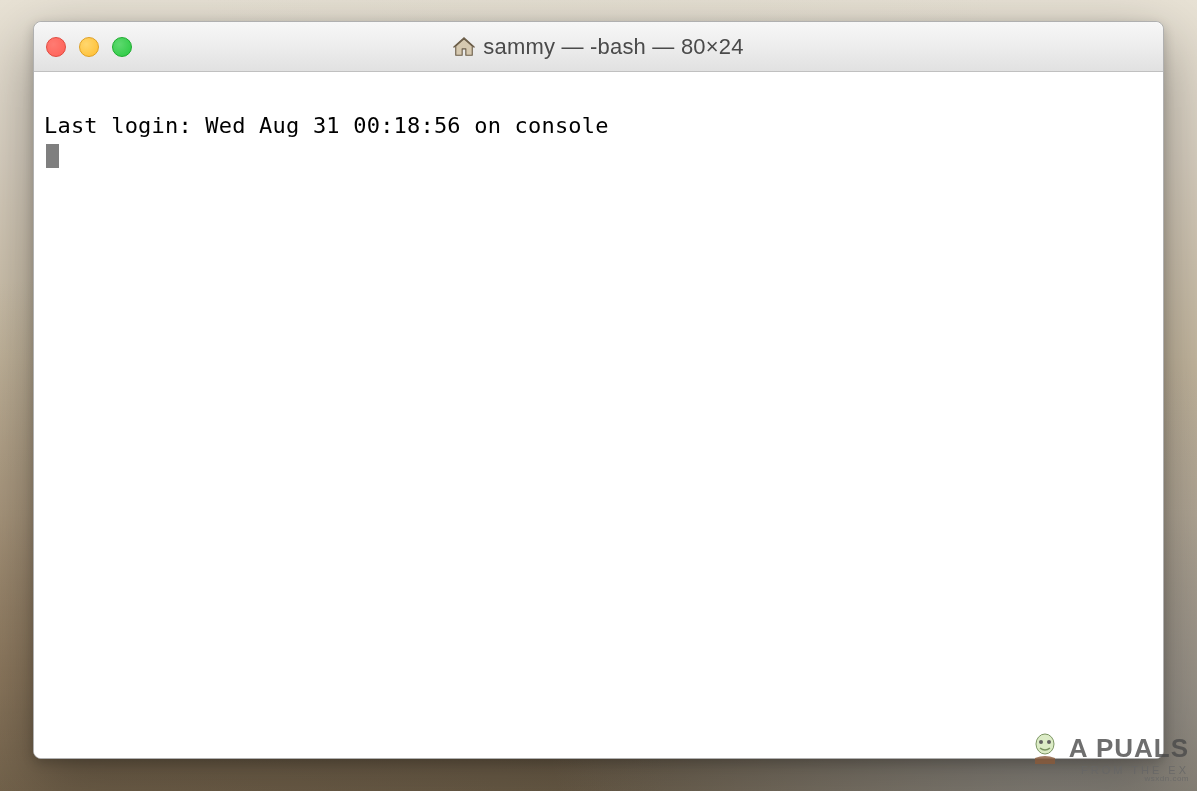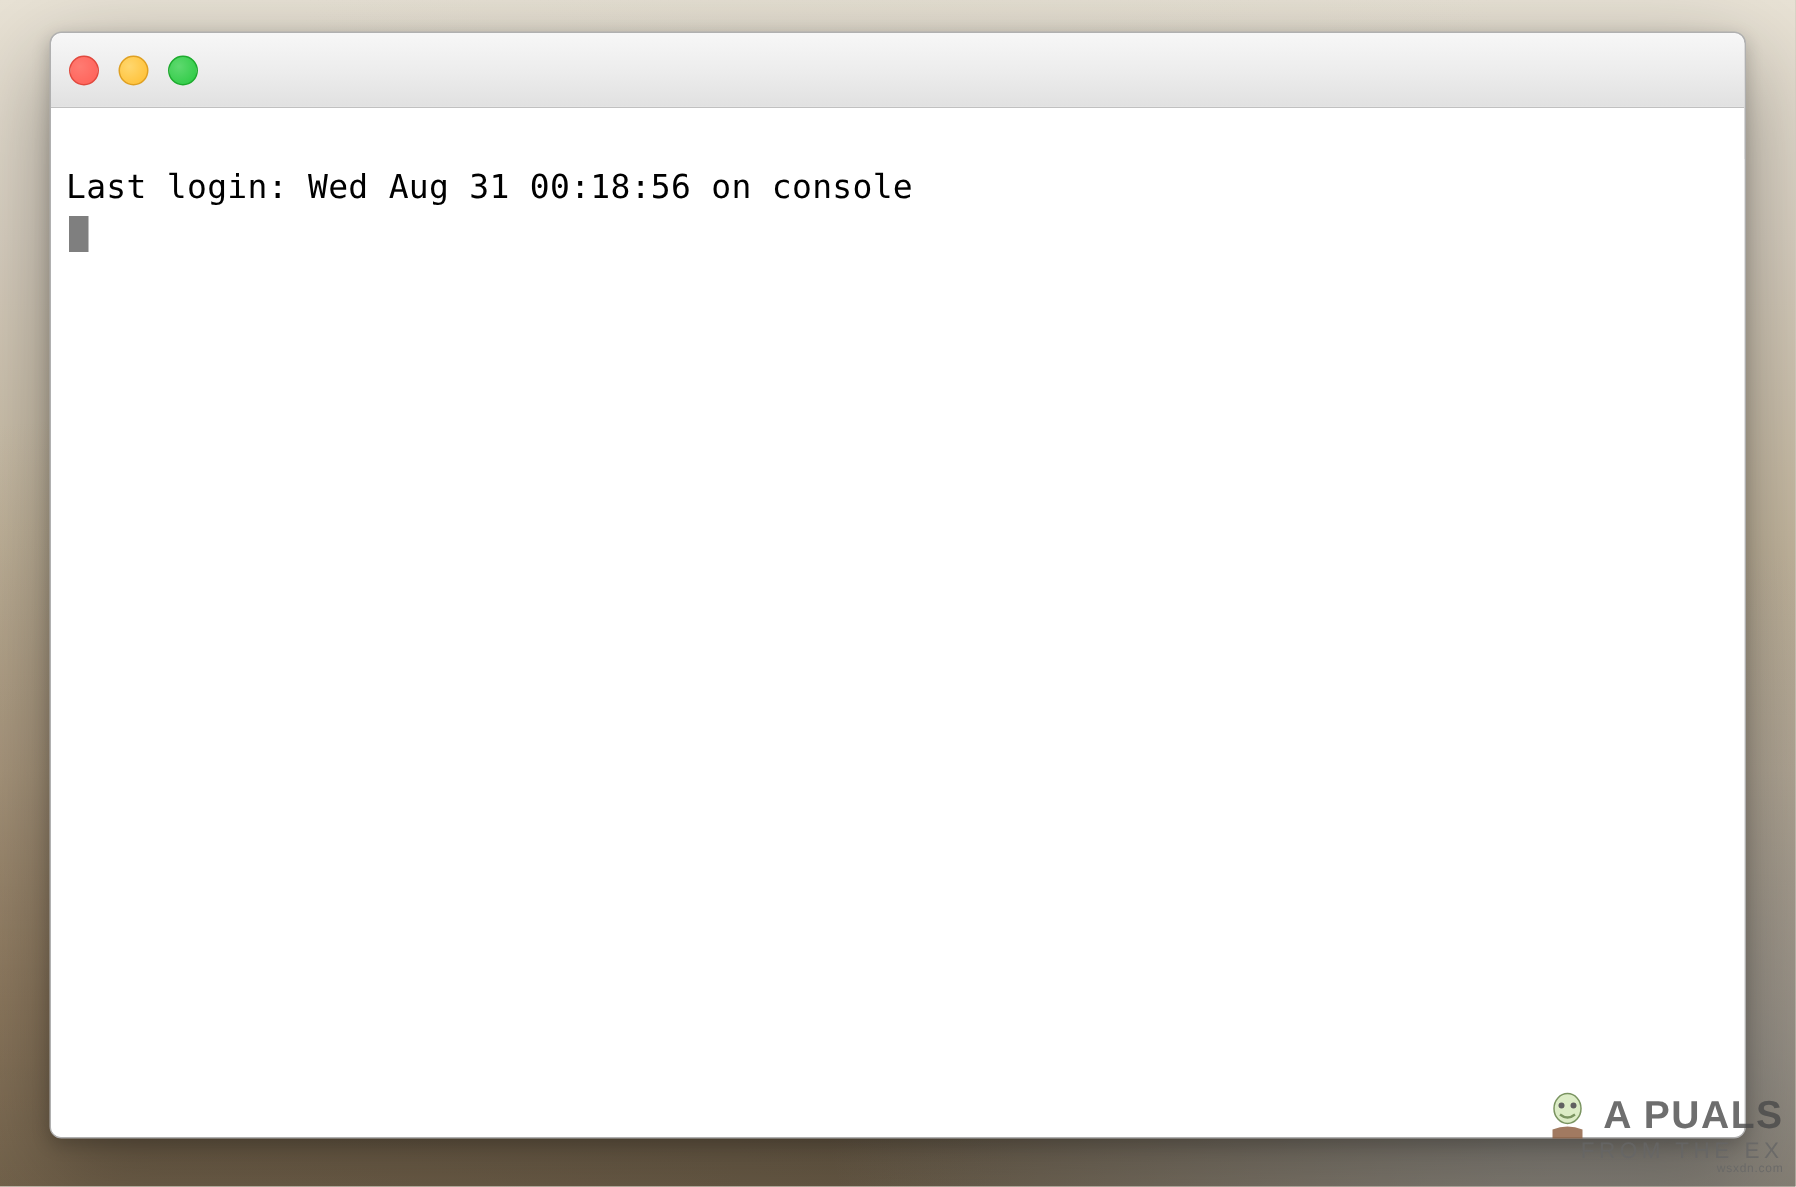--- a/index.html
+++ b/index.html
@@ -166,38 +166,47 @@
     .watermark-text {
       font-family: Arial, sans-serif;
       font-size: 26px;
       font-weight: 700;
       color: #4a4a4a;
       letter-spacing: 1px;
     }
     
     .watermark-sub {
       font-family: Arial, sans-serif;
-      font-size: 15px;
+      font-size: 11px;
       color: #666;
       letter-spacing: 3px;
       margin-top: -2px;
     }
   </style>
 </head>
 <body>
 
 <div class="desktop-bg"></div>
 
 <div class="terminal-window">
 
   <div class="titlebar">
     <div class="traffic-lights">
       <div class="traffic-light traffic-close"></div>
       <div class="traffic-light traffic-min"></div>
       <div class="traffic-light traffic-max"></div>
+    </div>
+    <div class="title-container">
+      <span class="home-icon">
+        <svg viewBox="0 0 24 24" width="22" height="22">
+          <path d="M3 11 L12 3 L21 11 L21 21 L14 21 L14 14 L10 14 L10 21 L3 21 Z" fill="#d6c9b0" stroke="#6b5d48" stroke-width="1.2" stroke-linejoin="round"></path>
+          <path d="M1 12 L12 2 L23 12" fill="none" stroke="#6b5d48" stroke-width="1.5" stroke-linecap="round"></path>
+        </svg>
+      </span>
+      <span class="title-text">sammy — -bash — 80×24</span>
     </div>
   </div>
 
   <div class="terminal-body">
     <div class="terminal-line">Last login: Wed Aug 31 00:18:56 on console</div>
     <div class="terminal-line prompt-line">
       <span class="cursor-block"></span>
     </div>
   </div>
 

